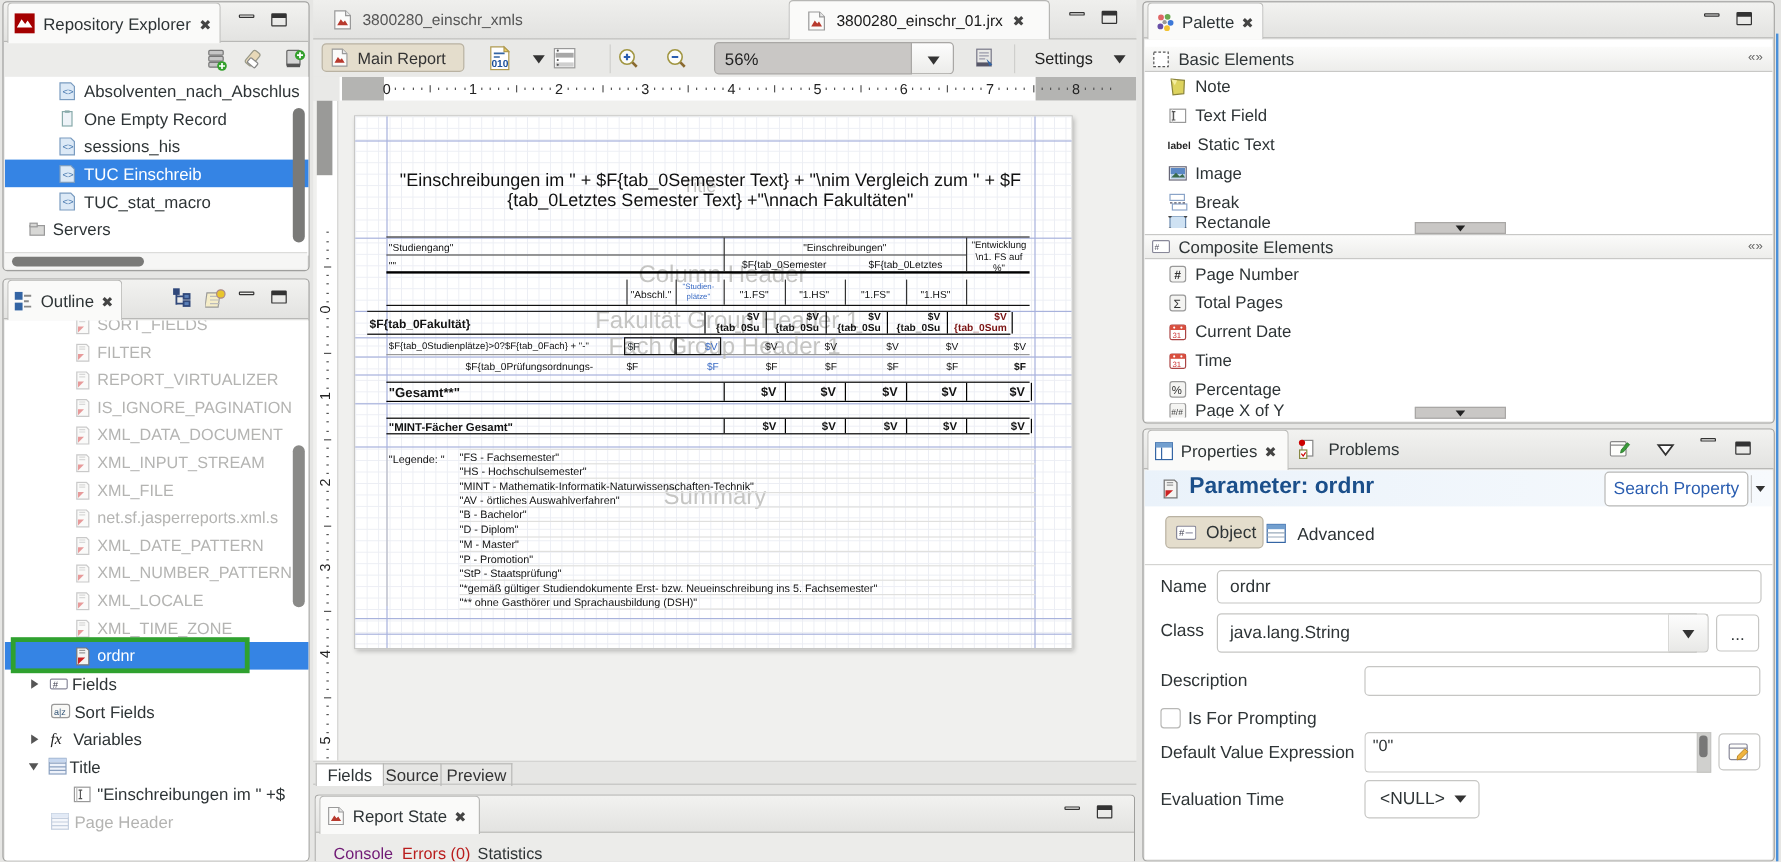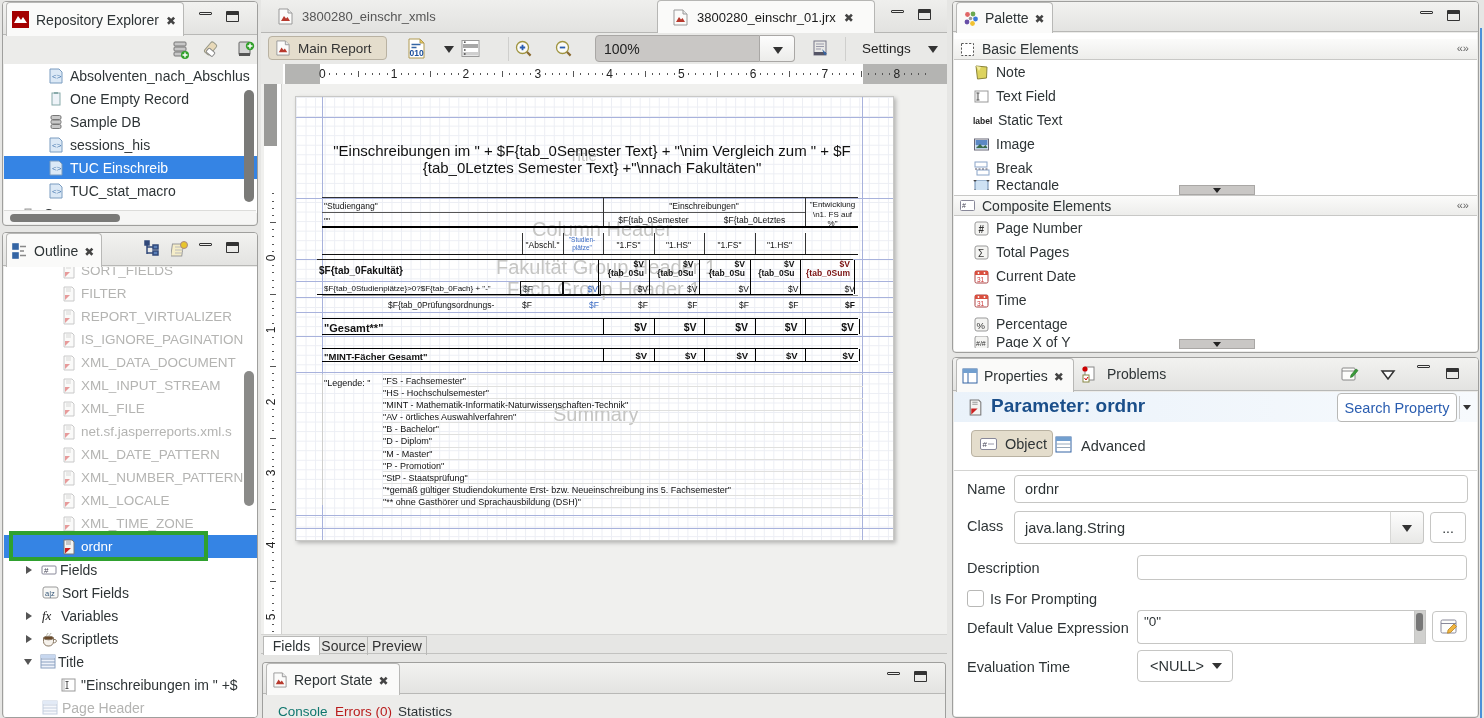--- a/index.html
+++ b/index.html
@@ -78,27 +78,20 @@
     <div id="repotree" style="position:relative; top:0px; font-size:14px;">
       <div class="trow"><span style="width:44px;"></span><svg width="16" height="16" viewBox="0 0 16 16">
             <path d="M2 1h9l3 3v11H2z" fill="#dce9f6" stroke="#7a9cc0"></path>
             <text x="4" y="11" font-size="8" fill="#4a7ab0">&lt;&gt;</text>
           </svg><span style="width:6px;"></span>Absolventen_nach_Abschlu<span style="letter-spacing:-2px;">s</span></div>
       <div class="trow"><span style="width:44px;"></span><svg width="16" height="16" viewBox="0 0 16 16">
             <rect x="4" y="2" width="8" height="12" fill="#eef3f8" stroke="#8aa"></rect>
             <rect x="6" y="1" width="4" height="2" fill="#8aa"></rect>
           </svg><span style="width:6px;"></span>One Empty Record</div>
       <div class="trow"><span style="width:44px;"></span><svg width="16" height="16" viewBox="0 0 16 16">
-            <g fill="#c9c9c9" stroke="#777">
-              <rect x="3" y="1.5" width="10" height="4" rx="1.5"></rect>
-              <rect x="3" y="6" width="10" height="4" rx="1.5"></rect>
-              <rect x="3" y="10.5" width="10" height="4" rx="1.5"></rect>
-            </g>
-          </svg><span style="width:6px;"></span>Sample DB</div>
-      <div class="trow"><span style="width:44px;"></span><svg width="16" height="16" viewBox="0 0 16 16">
             <path d="M2 1h9l3 3v11H2z" fill="#dce9f6" stroke="#7a9cc0"></path>
             <text x="4" y="11" font-size="8" fill="#4a7ab0">&lt;&gt;</text>
           </svg><span style="width:6px;"></span>sessions_his</div>
       <div class="trow sel"><span style="width:44px;"></span><svg width="16" height="16" viewBox="0 0 16 16">
             <path d="M2 1h9l3 3v11H2z" fill="#dce9f6" stroke="#7a9cc0"></path>
             <text x="4" y="11" font-size="8" fill="#4a7ab0">&lt;&gt;</text>
           </svg><span style="width:6px;"></span>TUC Einschreib</div>
       <div class="trow"><span style="width:44px;"></span><svg width="16" height="16" viewBox="0 0 16 16">
             <path d="M2 1h9l3 3v11H2z" fill="#dce9f6" stroke="#7a9cc0"></path>
             <text x="4" y="11" font-size="8" fill="#4a7ab0">&lt;&gt;</text>
@@ -223,26 +216,20 @@
             <rect x="1" y="4" width="14" height="8" rx="1" fill="#fff" stroke="#889"></rect>
             <text x="3" y="11" font-size="8" fill="#445">#</text>
           </svg><span style="width:3px;"></span>Fields</div>
       <div class="trow"><span style="width:38px;"></span><svg width="17" height="17" viewBox="0 0 17 17">
             <rect x="1" y="3" width="15" height="11" rx="2" fill="#f8f8f6" stroke="#999"></rect>
             <text x="3" y="11.5" font-size="7.5" fill="#357">a|z</text>
           </svg><span style="width:3px;"></span>Sort Fields</div>
       <div class="trow"><span style="width:22px;"></span><span style="width:0;height:0;border-left:6px solid #555;border-top:4.5px solid transparent;border-bottom:4.5px solid transparent;"></span><span style="width:9px;"></span><svg width="17" height="15" viewBox="0 0 17 15">
             <text x="1" y="12" font-size="13" font-style="italic" font-family="Liberation Serif" fill="#222">fx</text>
           </svg><span style="width:3px;"></span>Variables</div>
-      <div class="trow"><span style="width:22px;"></span><span style="width:0;height:0;border-left:6px solid #555;border-top:4.5px solid transparent;border-bottom:4.5px solid transparent;"></span><span style="width:9px;"></span><svg width="17" height="16" viewBox="0 0 17 16">
-            <path d="M2.5 7h10v3.5a4.5 4.5 0 0 1-4.5 4.5h-1A4.5 4.5 0 0 1 2.5 10.5z" fill="#f6f2ec" stroke="#8a7a66"></path>
-            <ellipse cx="7.5" cy="7" rx="5" ry="1.8" fill="#6b4a2b" stroke="#8a7a66"></ellipse>
-            <path d="M12.5 8.5c2.5-.5 3.5 1 2.5 2.5-.6.9-2.2.9-2.8.6" fill="none" stroke="#8a7a66"></path>
-            <path d="M5.5 4.5c0-1.5 1.5-1 1.5-2.5 M8.5 4.5c0-1.5 1.5-1 1.5-2.5" stroke="#aa9" fill="none"></path>
-          </svg><span style="width:3px;"></span>Scriptlets</div>
       <div class="trow"><span style="width:20px;"></span><span style="width:0;height:0;border-top:6px solid #555;border-left:4.5px solid transparent;border-right:4.5px solid transparent;"></span><span style="width:8px;"></span><svg width="17" height="17" viewBox="0 0 17 17">
             <rect x="1" y="2" width="14" height="13" fill="#eef2fa" stroke="#8aa0c0"></rect>
             <path d="M1 6h14 M1 9h14 M1 12h14" stroke="#8aa0c0"></path>
             <rect x="1" y="2" width="14" height="3" fill="#c7d7ef"></rect>
           </svg><span style="width:1px;"></span>Title</div>
       <div class="trow"><span style="width:57px;"></span><svg width="16" height="16" viewBox="0 0 16 16">
             <rect x="1" y="2" width="13" height="12" fill="#fff" stroke="#999"></rect>
             <path d="M3 2v12" stroke="#bbb"></path>
             <path d="M4.5 4.5h3 M6 4.5v7 M4.5 11.5h3" stroke="#555"></path>
           </svg><span style="width:4px;"></span>"Einschreibungen im " + <span style="letter-spacing:-3px;">$</span></div>
@@ -317,21 +304,21 @@
           <path d="M13 13l3.6 3.6" stroke="#8a6a30" stroke-width="2.2"></path>
         </svg>
       </div>
     <div class="abs" style="left:293px; top:6px;">
         <svg width="20" height="20" viewBox="0 0 20 20">
           <circle cx="8.5" cy="8.5" r="6" fill="#fbfbf9" stroke="#a09540" stroke-width="1.3"></circle>
           <path d="M5.8 8.5h5.4" stroke="#2a5db0" stroke-width="1.8"></path>
           <path d="M13 13l3.6 3.6" stroke="#8a6a30" stroke-width="2.2"></path>
         </svg>
       </div>
-    <div class="abs" style="left:334px; top:2px; width:165px; height:27px; background:#c9c7c5; border:1px solid #a9a7a5; border-radius:4px 0 0 4px; font-size:14px; color:#222; display:flex; align-items:center; padding-left:8px;">100%</div>
+    <div class="abs" style="left:334px; top:2px; width:165px; height:27px; background:#c9c7c5; border:1px solid #a9a7a5; border-radius:4px 0 0 4px; font-size:14px; color:#222; display:flex; align-items:center; padding-left:8px;">56%</div>
     <div class="abs" style="left:499px; top:2px; width:35px; height:27px; background:linear-gradient(#fdfdfd,#ececea); border:1px solid #a9a7a5; border-left:none; border-radius:0 4px 4px 0;">
         <div class="abs" style="left:13px; top:11px; width:0; height:0; border-top:7px solid #333; border-left:5.5px solid transparent; border-right:5.5px solid transparent;"></div>
       </div>
     <div class="abs" style="left:551px; top:7px;">
         <svg width="18" height="18" viewBox="0 0 18 18">
           <rect x="2" y="1" width="12" height="14" fill="#e8e8e6" stroke="#778"></rect>
           <rect x="2" y="12" width="12" height="3" fill="#556"></rect>
           <path d="M4 4h8 M4 6.5h8 M4 9h5" stroke="#99a"></path>
           <path d="M10 9l5 5-2.5 1z" fill="#3465a4"></path>
         </svg>
@@ -543,21 +530,21 @@
             <div class="abs cv" style="left:432.5px;"></div>
             <div class="abs cv" style="left:483px;"></div>
           <div class="abs re" style="left:200px;top:7px;width:41px;text-align:center;font-size:8.5px;">"Abschl."</div>
           <div class="abs re" style="left:241px;top:3px;width:38px;text-align:center;font-size:6.5px;line-height:7.5px;color:#3a6bc4;">"Studien-<br>plätze"</div>
           <div class="abs re" style="left:281px;top:7px;width:51px;text-align:center;font-size:8.5px;">"1.FS"</div>
           <div class="abs re" style="left:331.5px;top:7px;width:50px;text-align:center;font-size:8.5px;">"1.HS"</div>
           <div class="abs re" style="left:382px;top:7px;width:51px;text-align:center;font-size:8.5px;">"1.FS"</div>
           <div class="abs re" style="left:432.5px;top:7px;width:50px;text-align:center;font-size:8.5px;">"1.HS"</div>
         </div>
 
-        <div class="abs" style="left:21px;top:162px;width:536px;height:36px;border-top:1px solid #222;border-bottom:1px solid #000;">
+        <div class="abs" style="left:10px;top:162px;width:536px;height:20px;border-top:1px solid #222;border-bottom:1px solid #000;">
           <div class="abs re" style="left:2px;top:5px;font-size:10px;font-weight:bold;">$F{tab_0Fakultät}</div>
           <div class="abs cvb" style="left:281px;"></div>
             <div class="abs cvb" style="left:331.5px;"></div>
             <div class="abs cvb" style="left:382px;"></div>
             <div class="abs cvb" style="left:432.5px;"></div>
             <div class="abs cvb" style="left:483px;"></div>
             <div class="abs cvb" style="left:537px;"></div>
           <div class="abs re vc" style="left:281px;width:48px;">$V<br>{tab_0Su</div>
           <div class="abs re vc" style="left:331.5px;width:47px;">$V<br>{tab_0Su</div>
           <div class="abs re vc" style="left:382px;width:48px;">$V<br>{tab_0Su</div>
@@ -647,21 +634,21 @@
           <path d="M11 1v4h4" fill="#e8e8e8" stroke="#999"></path>
           <path d="M4 13 L7 8 L9 10.5 L10.5 9 L13 13z" fill="#b83a2e"></path>
         </svg>
       <span>Report State</span>
       <span class="close"></span>
     </div>
     <div class="minmax" style="right:18px; top:8px;">
         <div class="minico"></div>
         <div class="maxico"></div>
       </div>
-    <div class="abs" style="left:15px; top:41px; font-size:13.5px; color:#0f766e;">Console</div>
+    <div class="abs" style="left:15px; top:41px; font-size:13.5px; color:#701a75;">Console</div>
       <div class="abs" style="left:72px; top:41px; font-size:13.5px; color:#b91c1c;">Errors (0)</div>
       <div class="abs" style="left:135px; top:41px; font-size:13.5px; color:#2e3436;">Statistics</div>
   </div>
 </div>
 
 <div class="panel" id="palette" style="left:952px; top:1px; width:527px; height:352px;">
   <div class="tabrow" style="height:30px;"></div>
   <div class="vtab" style="left:3px; height:31px; width:97px; font-size:14px; gap:6px;">
     <svg width="17" height="17" viewBox="0 0 17 17">
         <circle cx="5.5" cy="4.5" r="2.4" fill="#e06666"></circle>

